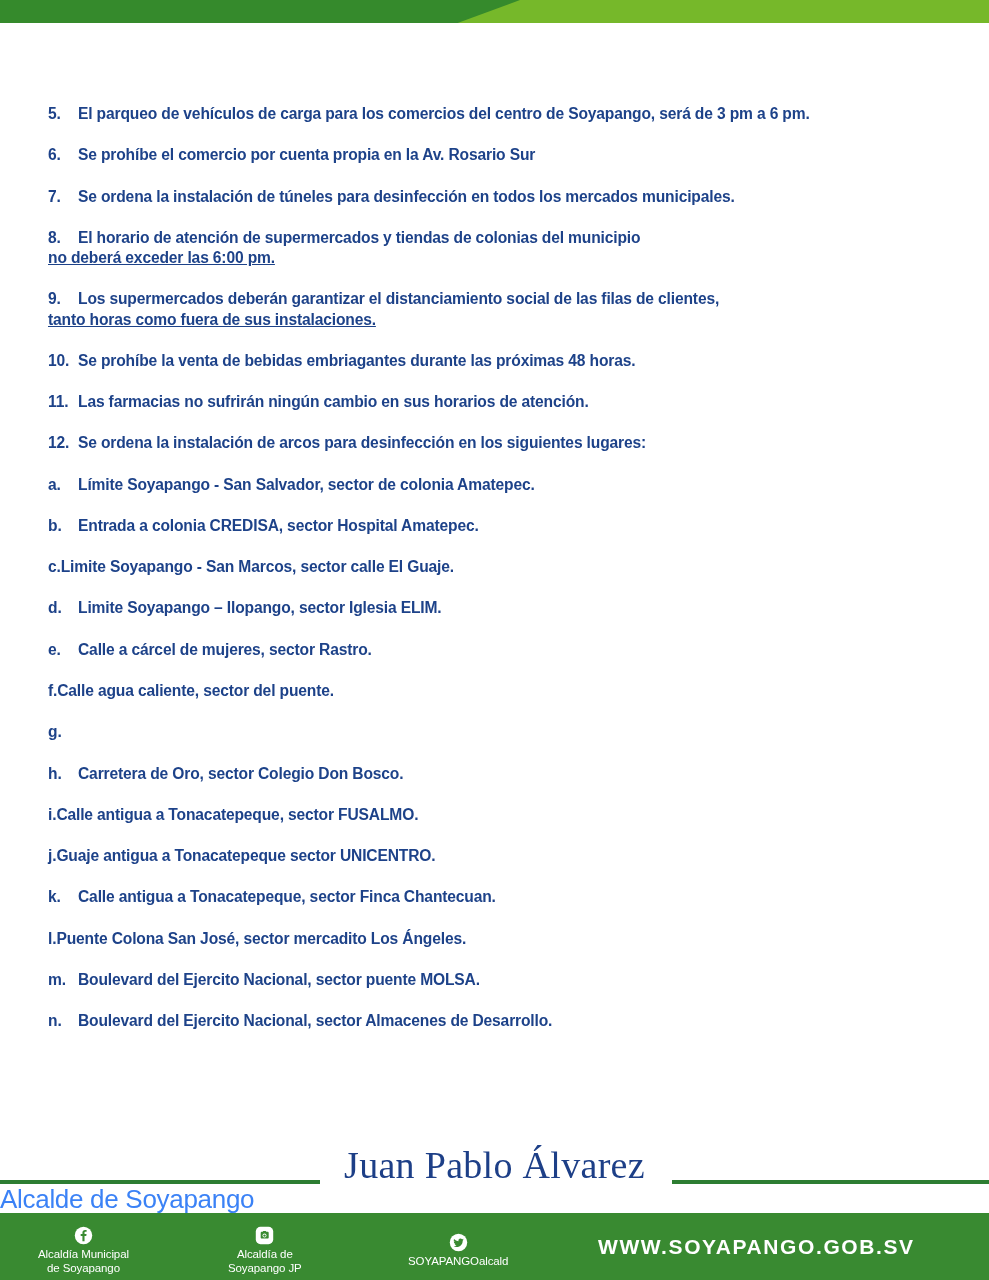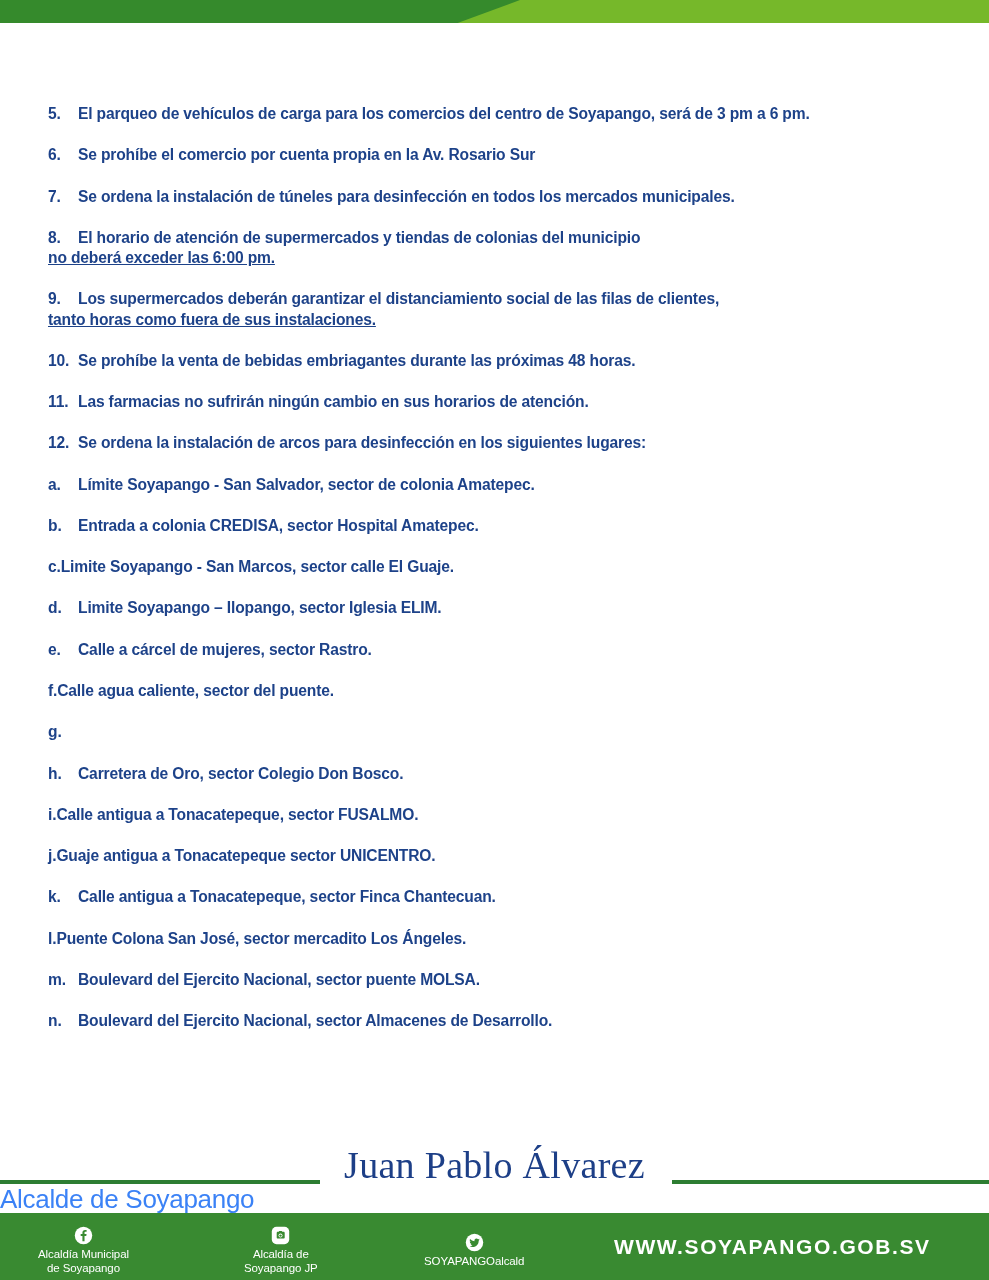--- a/index.html
+++ b/index.html
@@ -160,21 +160,21 @@
     display: block;
   }
   .social-item .slabel {
     font-size: 11.5px;
     line-height: 1.18;
     color: #ffffff;
     white-space: pre-line;
     letter-spacing: -0.1px;
   }
   .si-fb   { margin-left: 38px;  width: 190px; }
-  .si-ig   { margin-left: 16px;   width: 180px; }
+  .si-ig   { margin-left: 0px;   width: 180px; }
   .si-tw   { margin-left: 0px;   width: 190px; }
 
   .website {
     margin-left: 0;
     color: #ffffff;
     font-size: 21px;
     font-weight: bold;
     letter-spacing: 1.6px;
     white-space: nowrap;
   }

